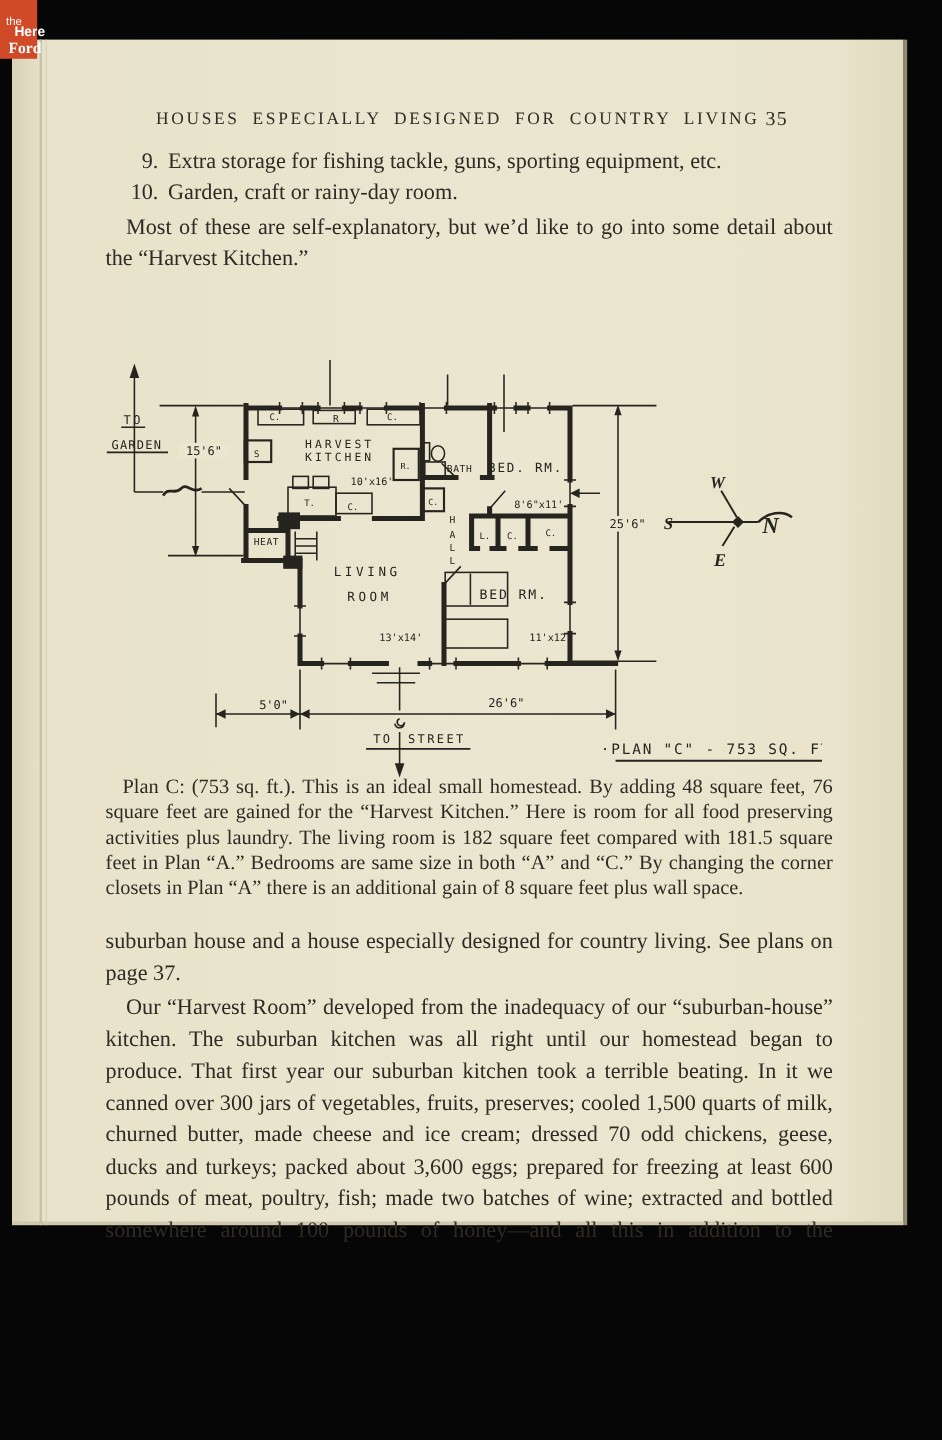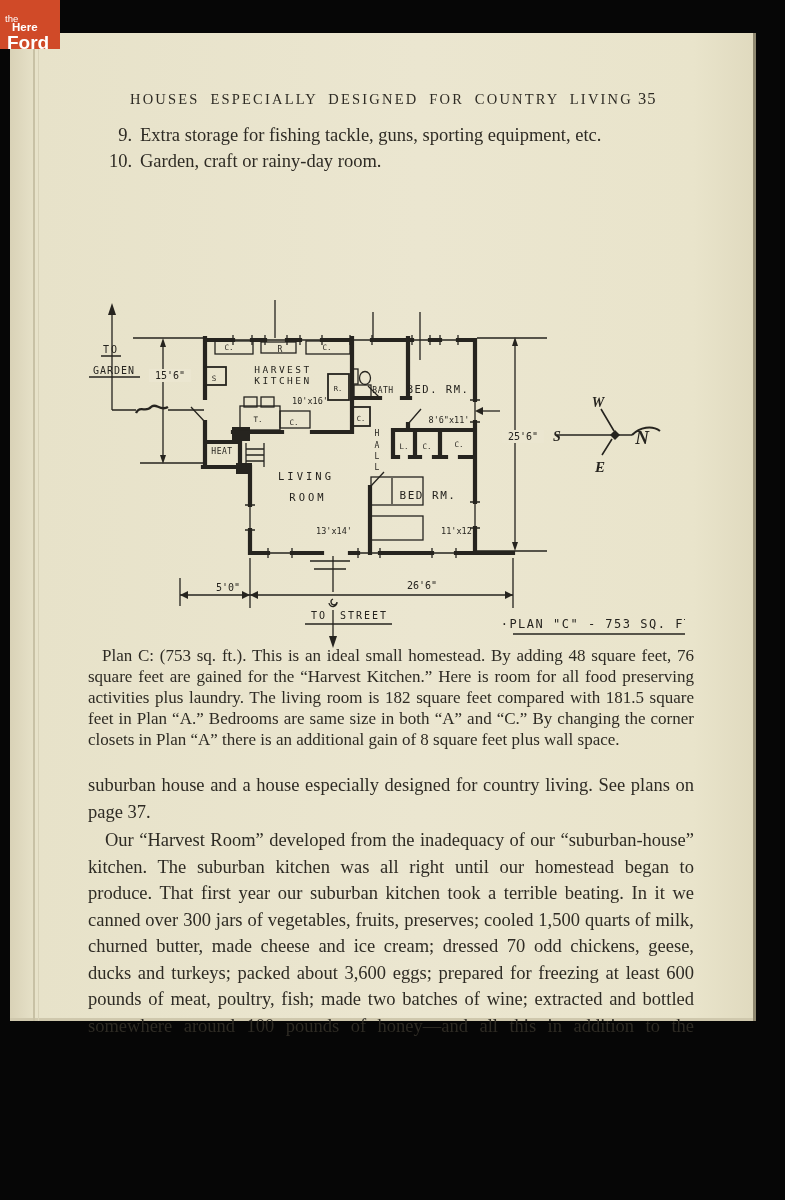--- a/index.html
+++ b/index.html
@@ -12,26 +12,26 @@
   }
   .page{
     position:absolute;left:10px;top:33px;width:743px;height:988px;
     background:linear-gradient(90deg,#d9d2b7 0,#e7e2c9 26px,#ebe6d0 55%,#e9e4cb 92%,#e0dabf 100%);
     border-right:3px solid #8f8870;
     box-shadow:inset 0 -3px 0 #cfc8ad;
   }
   .crease{position:absolute;left:23px;top:0;width:2px;height:100%;background:#c8c1a5;}
   .crease2{position:absolute;left:28px;top:0;width:1px;height:100%;background:#d8d2b8;}
   .logo{
-    position:absolute;left:0;top:0;width:60px;height:49px;background:#d04a28;z-index:5;
+    position:absolute;left:0;top:0;width:31px;height:49px;background:#d04a28;z-index:5;
     color:#fff;font-family:"Liberation Sans",sans-serif;
   }
   .logo .the{position:absolute;left:5px;top:13px;font-size:9.5px;}
   .logo .henry{position:absolute;left:12px;top:21px;font-size:11.5px;font-weight:bold;}
-  .logo .ford{position:absolute;left:7px;top:32px;font-size:19px;font-weight:bold;}
+  .logo .ford{position:absolute;left:7px;top:32px;font-size:13px;font-weight:bold;font-family:Liberation Serif, serif;}
   .col{position:absolute;left:78px;width:606px;color:#2e2b24;}
   .running-head{
     left:0;width:100%;text-align:center;
     font-size:14.5px;letter-spacing:2.2px;word-spacing:5px;
   }
   .pagenum{position:absolute;left:628px;top:56px;font-size:16.5px;letter-spacing:1px;color:#2e2b24;}
   .body-text{font-size:18.5px;line-height:26px;text-align:justify;}
   .list-row{display:flex;font-size:18.5px;line-height:26px;}
   .list-row .num{display:inline-block;width:44px;text-align:right;flex:0 0 44px;padding-right:8px;}
   .indent{text-indent:17px;}
@@ -65,20 +65,21 @@
     <div class="list-row">
       <span class="num">9.</span>
       <span>Extra storage for fishing tackle, guns, sporting equipment, etc.</span>
     </div>
     <div class="list-row">
       <span class="num">10.</span>
       <span>Garden, craft or rainy-day room.</span>
     </div>
   </div>
 
+  <div class="col body-text indent" style="top:144px;">Most of these are self-explanatory, but we’d like to go into some detail about the “Harvest Kitchen.”</div>
 
   <div class="plan-wrap">
     <svg width="600" height="360" viewBox="85 288 600 360" xmlns="http://www.w3.org/2000/svg">
 
       <g>
         <path class="w" d="M205,340H233 M252,340H265 M287,340H300 M322,340H350 M372,340H412 M430,340H440 M458,340H475
           M475,340V400 M475,422V502 M475,528V553
           M250,553H268 M292,553H322 M350,553H358 M380,553H432 M456,553H513
           M205,338V398 M205,422V465 M203,467H250 M250,467V505 M250,530V553
           M233,432H282 M312,432H352 M352,338V430

